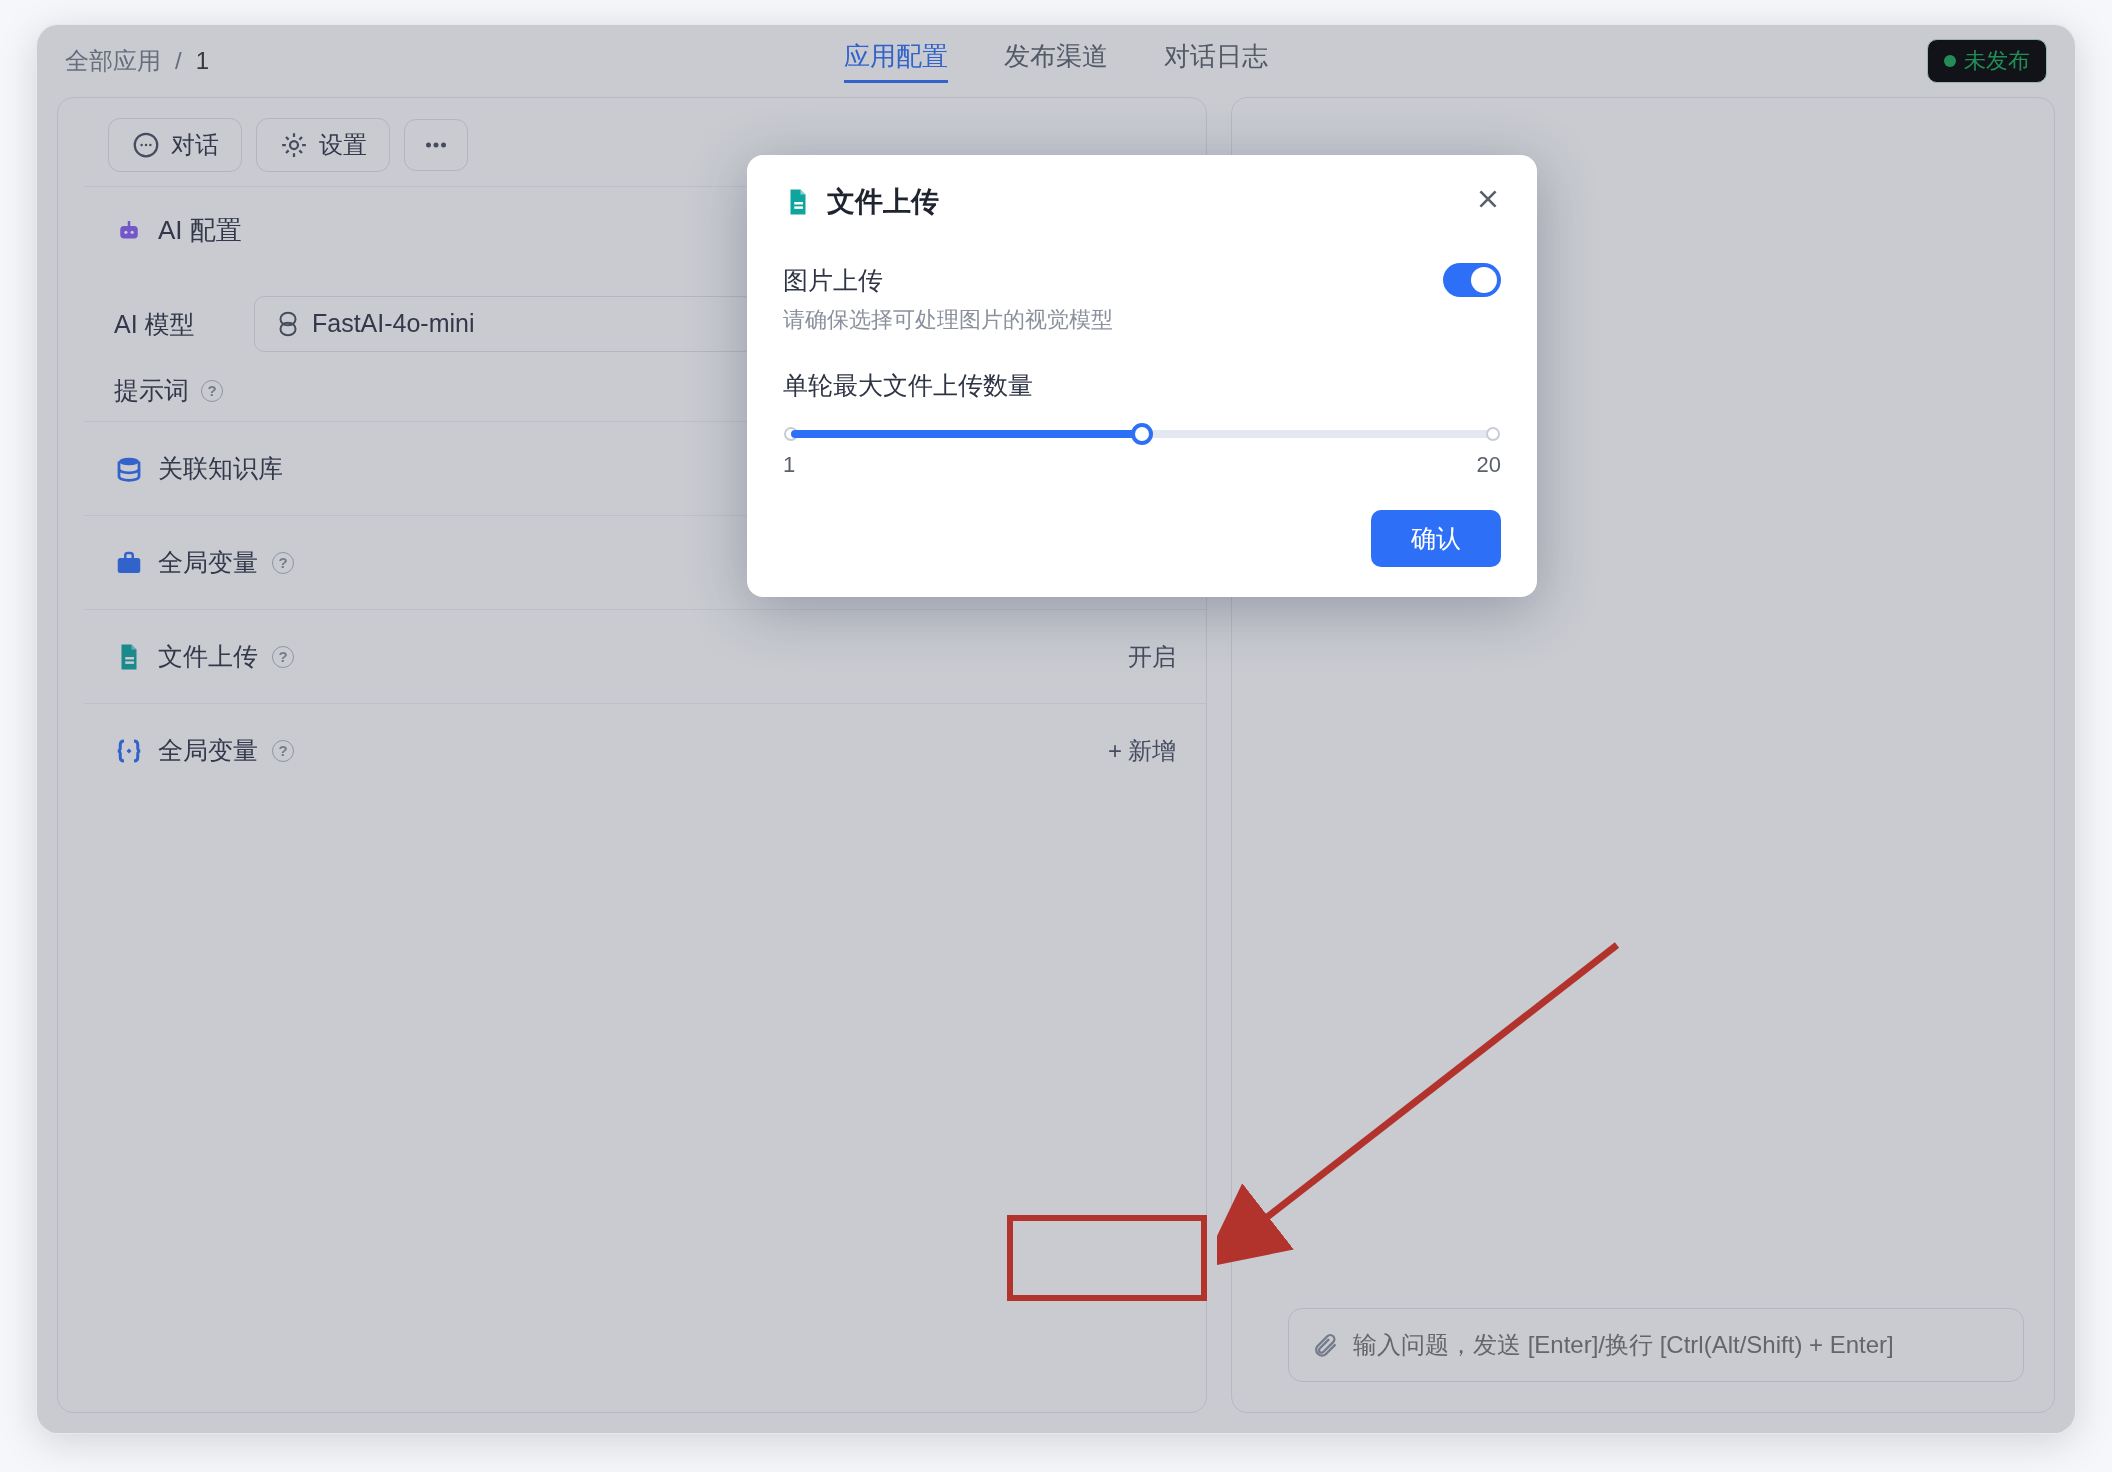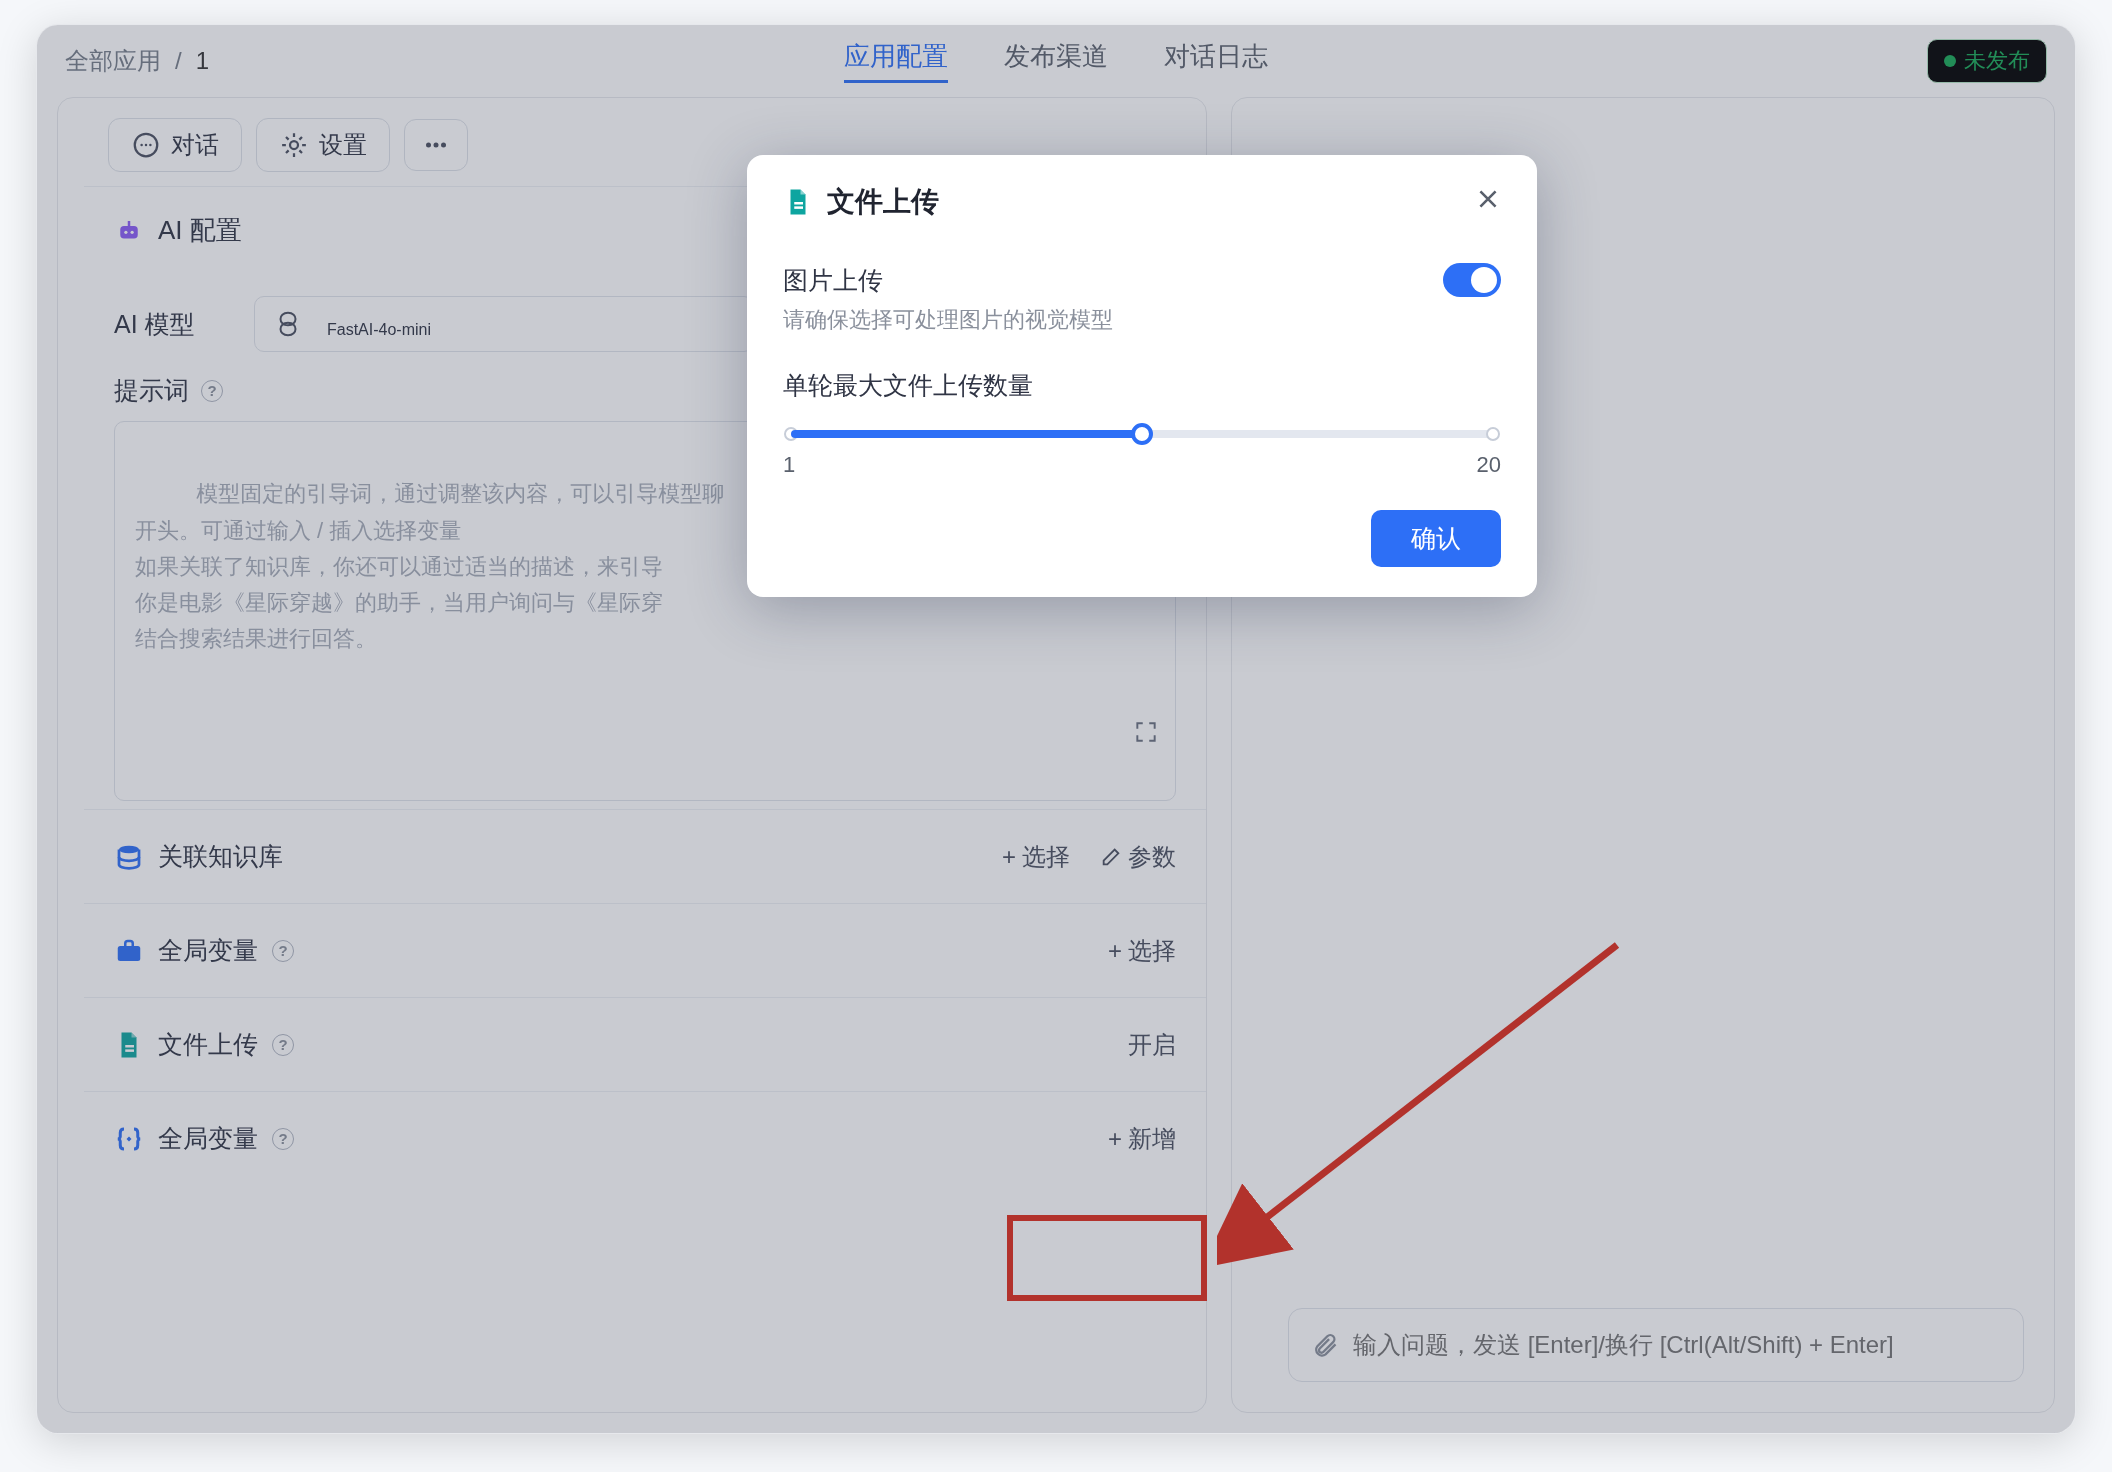--- a/index.html
+++ b/index.html
@@ -132,26 +132,26 @@
     padding: 22px 30px;
     font-size: 25px;
     color: #303545;
     font-weight: 500;
   }
   .form-label { width: 140px; }
   .form-field { flex: 1; }
 
   .model-select {
     display: flex;
-    align-items: flex-end;
-    gap: 24px;
+    align-items: flex-start;
+    gap: 9px;
     border: 1.5px solid #e0e3ea;
     border-radius: 10px;
     padding: 12px 18px;
-    font-size: 16px;
+    font-size: 25px;
     color: #303545;
     font-weight: 500;
     width: 500px;
   }
 
   .prompt-label {
     display: flex; align-items: center; gap: 12px;
     font-size: 25px; color: #303545; font-weight: 500;
     padding: 0 30px 14px;
   }
@@ -351,32 +351,20 @@
                   <path d="M12 3c4 0 6 2.5 6 5s-2 5-6 5-6-2.5-6-5 2-5 6-5Zm0 18c-4 0-6-2.5-6-5s2-5 6-5 6 2.5 6 5-2 5-6 5Z"></path>
                 </svg>
               <span>FastAI-4o-mini</span>
             </div>
           </div>
         </div>
 
         <div class="prompt-label">
           <span>提示词</span>
           <span class="help-circle">?</span>
-        </div>
-        <div class="prompt-box">
-          <span>模型固定的引导词，通过调整该内容，可以引导模型聊
-开头。可通过输入 / 插入选择变量
-如果关联了知识库，你还可以通过适当的描述，来引导
-你是电影《星际穿越》的助手，当用户询问与《星际穿
-结合搜索结果进行回答。</span>
-          <div class="expand-btn">
-            <svg width="26" height="26" viewBox="0 0 24 24" fill="none" stroke="#6a7180" stroke-width="1.8">
-                <path d="M4 9V4h5M20 15v5h-5M20 9V4h-5M4 15v5h5"></path>
-              </svg>
-          </div>
         </div>
 
         <div class="row-item">
           <div class="left">
             <svg class="icon-svg" viewBox="0 0 24 24" fill="#2d6ff6">
                 <ellipse cx="12" cy="6" rx="8" ry="3"></ellipse>
                 <path d="M4 6v6c0 1.7 3.6 3 8 3s8-1.3 8-3V6" fill="none" stroke="#2d6ff6" stroke-width="2.2"></path>
                 <path d="M4 12v6c0 1.7 3.6 3 8 3s8-1.3 8-3v-6" fill="none" stroke="#2d6ff6" stroke-width="2.2"></path>
               </svg>
             <span>关联知识库</span>

